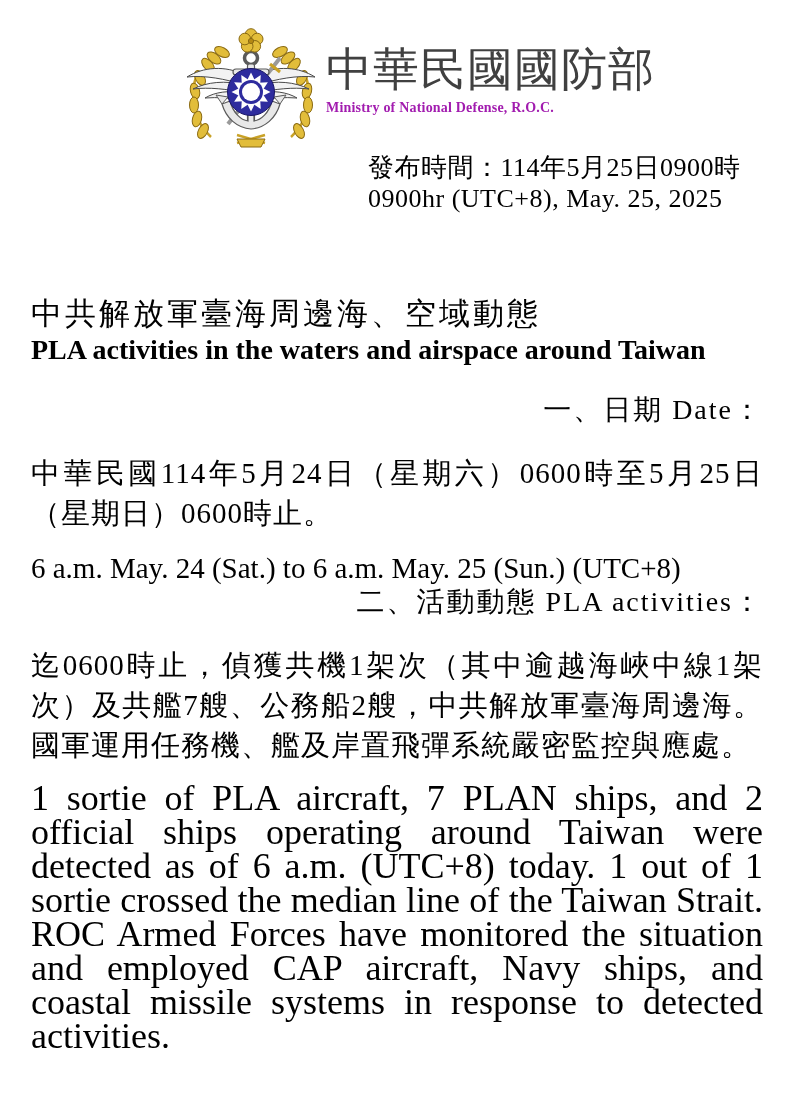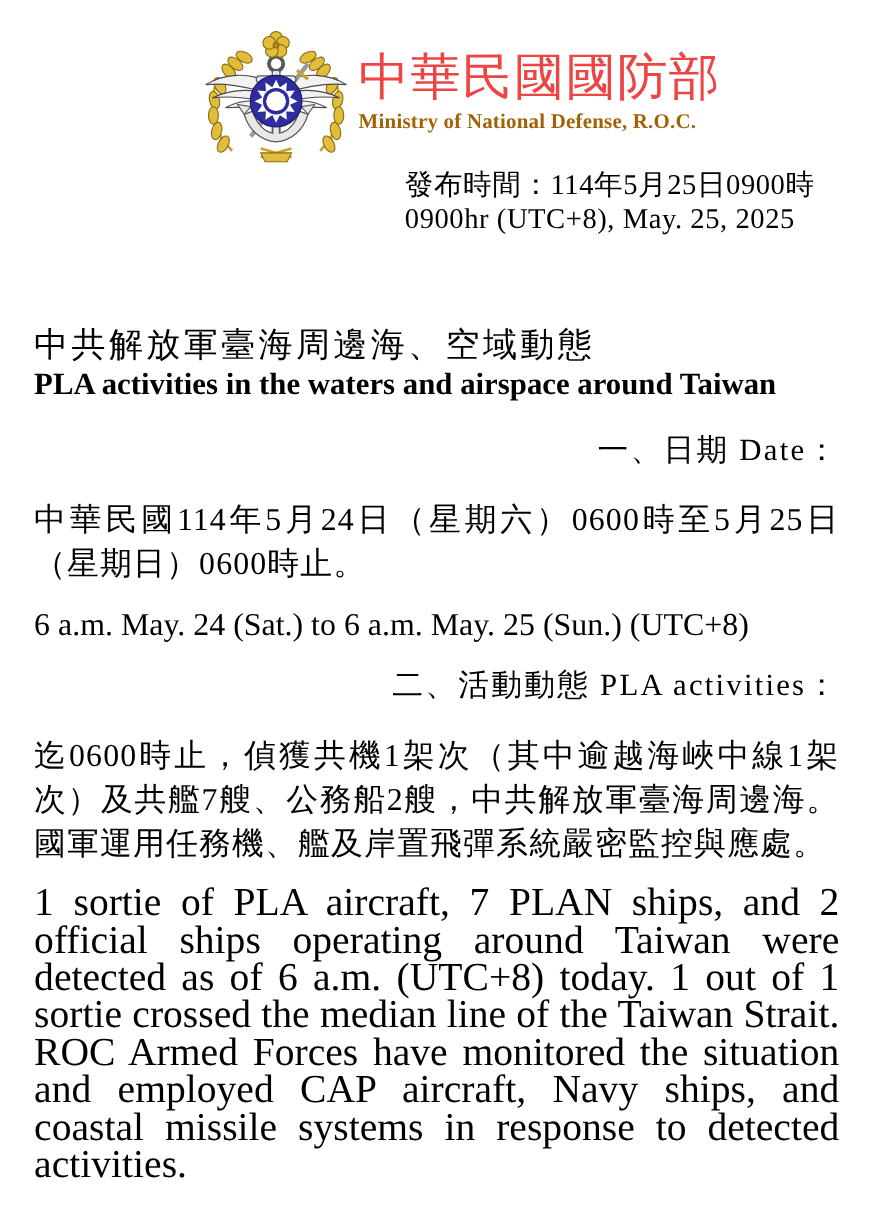--- a/index.html
+++ b/index.html
@@ -22,26 +22,26 @@
   .org-block {
     position: absolute;
     left: 326px;
     top: 44px;
     white-space: nowrap;
   }
   .org-zh {
     font-size: 46px;
     line-height: 1.15;
     letter-spacing: 1px;
-    color: #ef4444;
+    color: #404040;
   }
   .org-en {
-    font-size: 19px;
+    font-size: 14px;
     font-weight: 700;
-    color: #a16207;
+    color: #a21caf;
     margin-top: 3px;
     letter-spacing: 0.2px;
   }
   .release-block {
     position: absolute;
     left: 368px;
     top: 152px;
     font-size: 26px;
     line-height: 31px;
     letter-spacing: 0.5px;
@@ -67,21 +67,21 @@
     line-height: 31px;
   }
   .heading {
     font-weight: 400;
     font-size: 28px;
     letter-spacing: 2px;
     line-height: 34px;
     text-align: right;
   }
   .heading-date { margin-top: 28px; }
-  .heading-act { margin-top: 22px; }
+  .heading-act { }
   .para-zh {
     font-size: 29px;
     line-height: 40px;
     text-align: justify;
     letter-spacing: 1px;
     margin-top: 26px;
   }
   .para-en-date {
     font-size: 29px;
     line-height: 34px;

